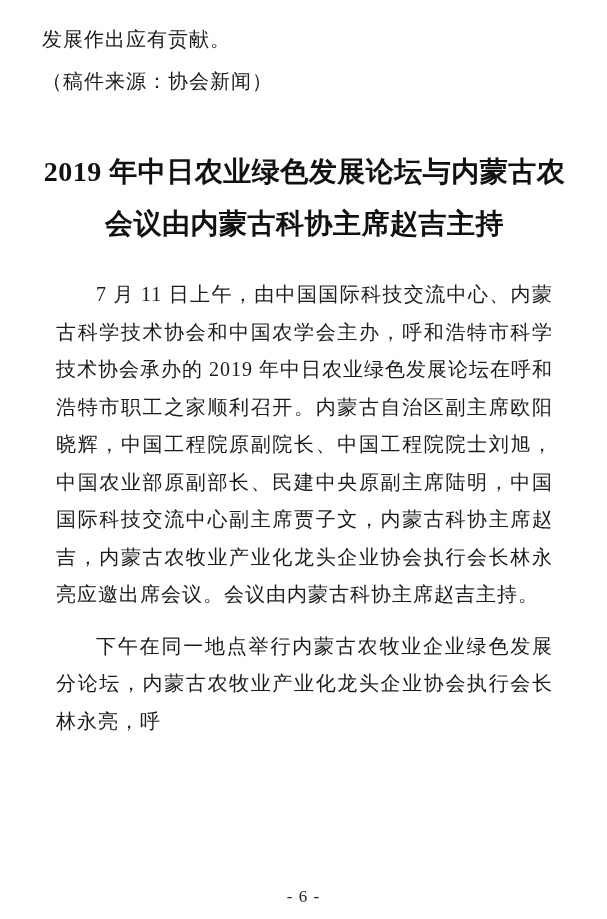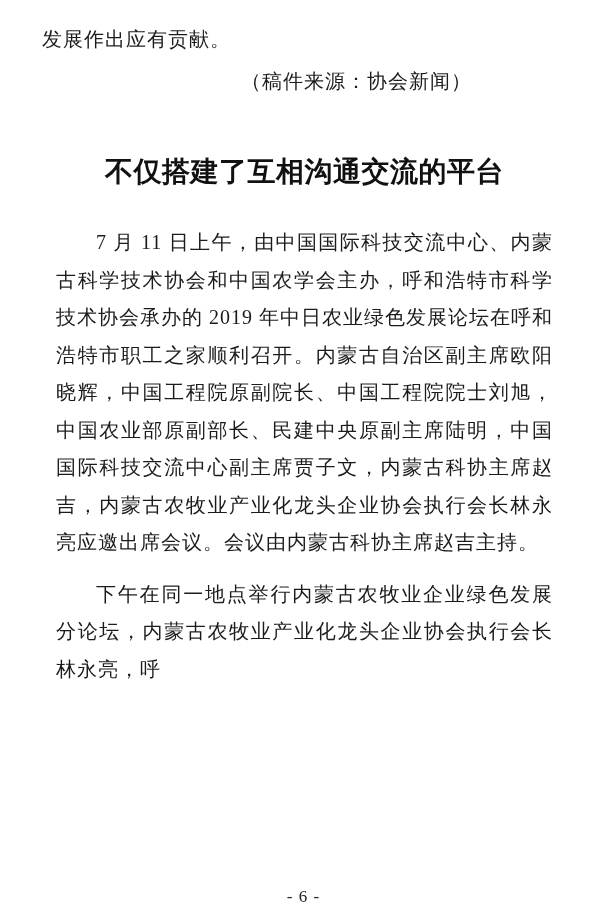--- a/index.html
+++ b/index.html
@@ -23,21 +23,20 @@
     font-size: 20px;
     line-height: 38px;
     letter-spacing: 1px;
     text-align: left;
     margin: 0;
   }
   .source-line {
     font-size: 20px;
     line-height: 38px;
     letter-spacing: 1px;
-    text-align: right;
     padding-right: 95px;
     margin: 4px 0 0 0;
   }
   .article-title {
     margin: 46px 0 26px 0;
     text-align: center;
     font-weight: bold;
     font-size: 28px;
     line-height: 52px;
     letter-spacing: 0.5px;
@@ -65,21 +64,22 @@
 </head>
 <body>
 
 <div class="page">
 
   <p class="prev-end">发展作出应有贡献。</p>
 
   <p class="source-line">（稿件来源：协会新闻）</p>
 
   <div class="article-title">
-    <div>不仅搭建了互相沟通交流的平台</div>
+    <div>2019 年中日农业绿色发展论坛与内蒙古农</div>
+    <div>会议由内蒙古科协主席赵吉主持</div>
   </div>
 
   <p class="body-para">7 月 11 日上午，由中国国际科技交流中心、内蒙古科学技术协会和中国农学会主办，呼和浩特市科学技术协会承办的 2019 年中日农业绿色发展论坛在呼和浩特市职工之家顺利召开。内蒙古自治区副主席欧阳晓辉，中国工程院原副院长、中国工程院院士刘旭，中国农业部原副部长、民建中央原副主席陆明，中国国际科技交流中心副主席贾子文，内蒙古科协主席赵吉，内蒙古农牧业产业化龙头企业协会执行会长林永亮应邀出席会议。会议由内蒙古科协主席赵吉主持。</p>
 
 
   <p class="body-para">下午在同一地点举行内蒙古农牧业企业绿色发展分论坛，内蒙古农牧业产业化龙头企业协会执行会长林永亮，呼</p>
 
   <div class="page-footer">- 6 -</div>
 
 </div>

